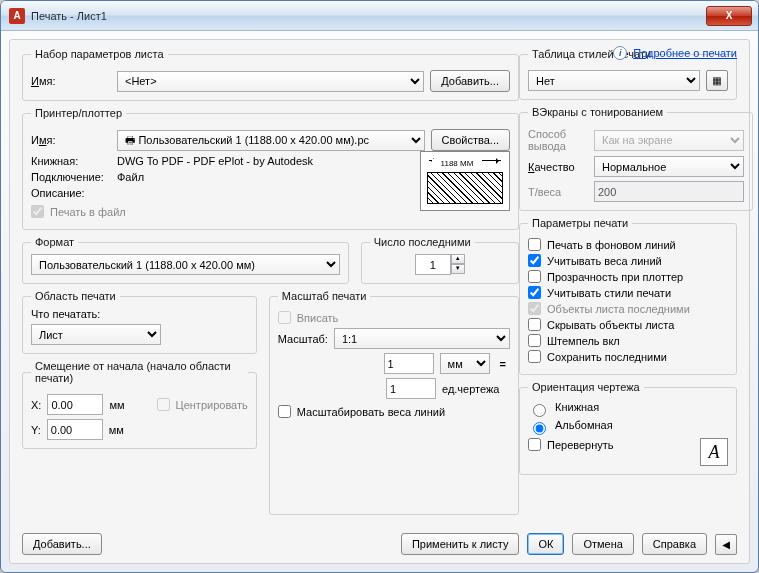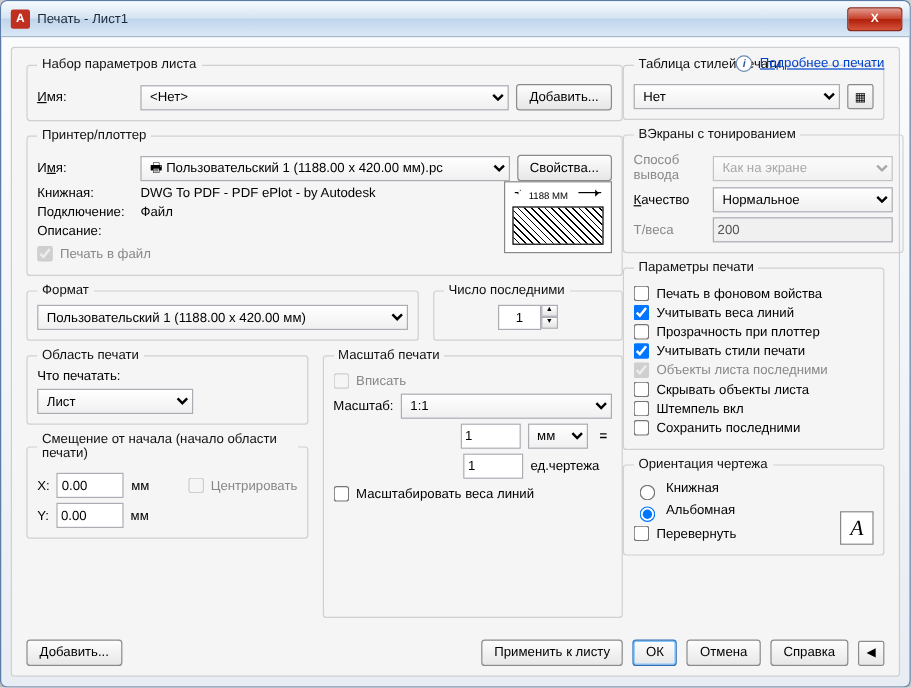--- a/index.html
+++ b/index.html
@@ -205,21 +205,21 @@
             <div class="row">
                 <div class="lbl disabled" style="width:60px">Т/веса</div>
                 <input type="text" disabled="" style="flex: 1 1 0%; background: rgb(240, 240, 240);" value="200">
               </div>
           </fieldset>
 
           <fieldset>
             <legend>Параметры печати</legend>
             <div class="chk">
                 <input type="checkbox" style="">
-                <span>Печать в фоновом войства</span>
+                <span>Печать в фоновом линий</span>
               </div>
             <div class="chk">
                 <input type="checkbox" checked="" style="">
                 <span>Учитывать веса линий</span>
               </div>
             <div class="chk">
                 <input type="checkbox" style="">
                 <span>Прозрачность при плоттер</span>
               </div>
             <div class="chk">
@@ -237,21 +237,21 @@
             <div class="chk">
                 <input type="checkbox" style="">
                 <span>Штемпель вкл</span>
               </div>
             <div class="chk">
                 <input type="checkbox" style="">
                 <span>Сохранить последними</span>
               </div>
           </fieldset>
 
-          <fieldset style="position:relative;padding-bottom:8px">
+          <fieldset style="position:relative;padding-bottom:20px">
             <legend>Ориентация чертежа</legend>
             <div class="radio-row">
                 <input type="radio" name="orient" style="">
                 <span>Книжная</span>
               </div>
             <div class="radio-row">
                 <input type="radio" name="orient" checked="" style="">
                 <span>Альбомная</span>
               </div>
             <div class="chk">

